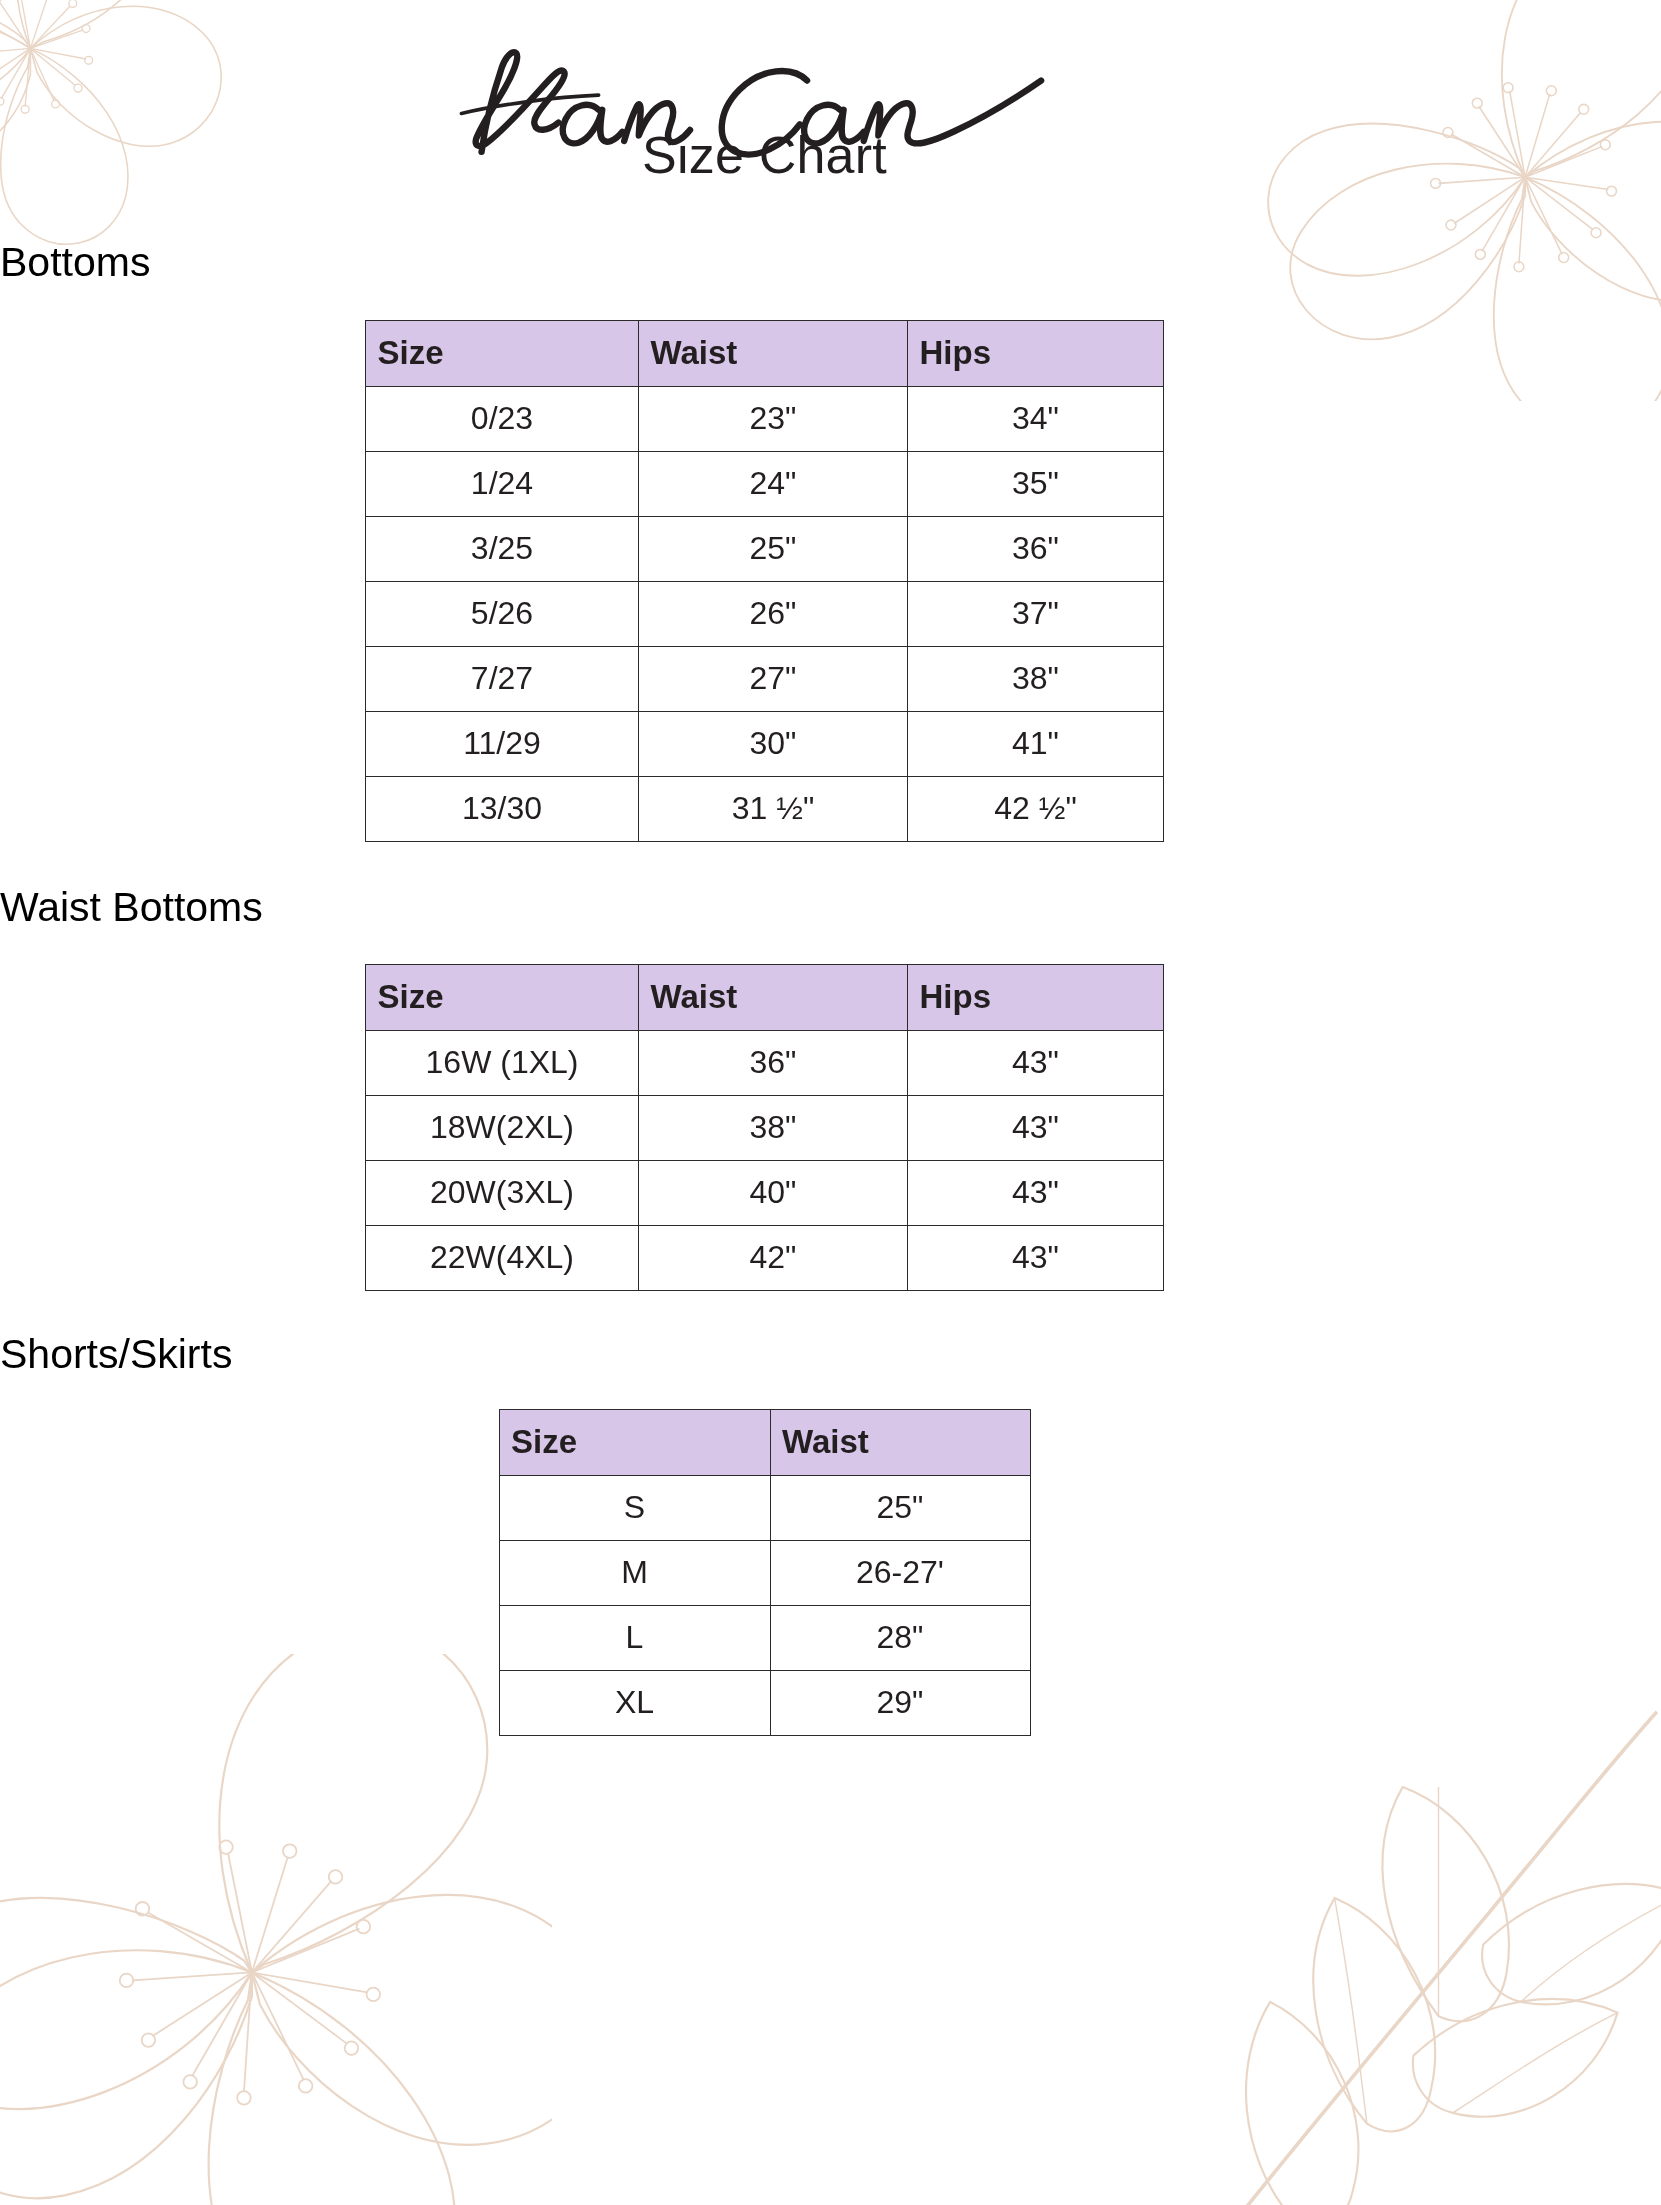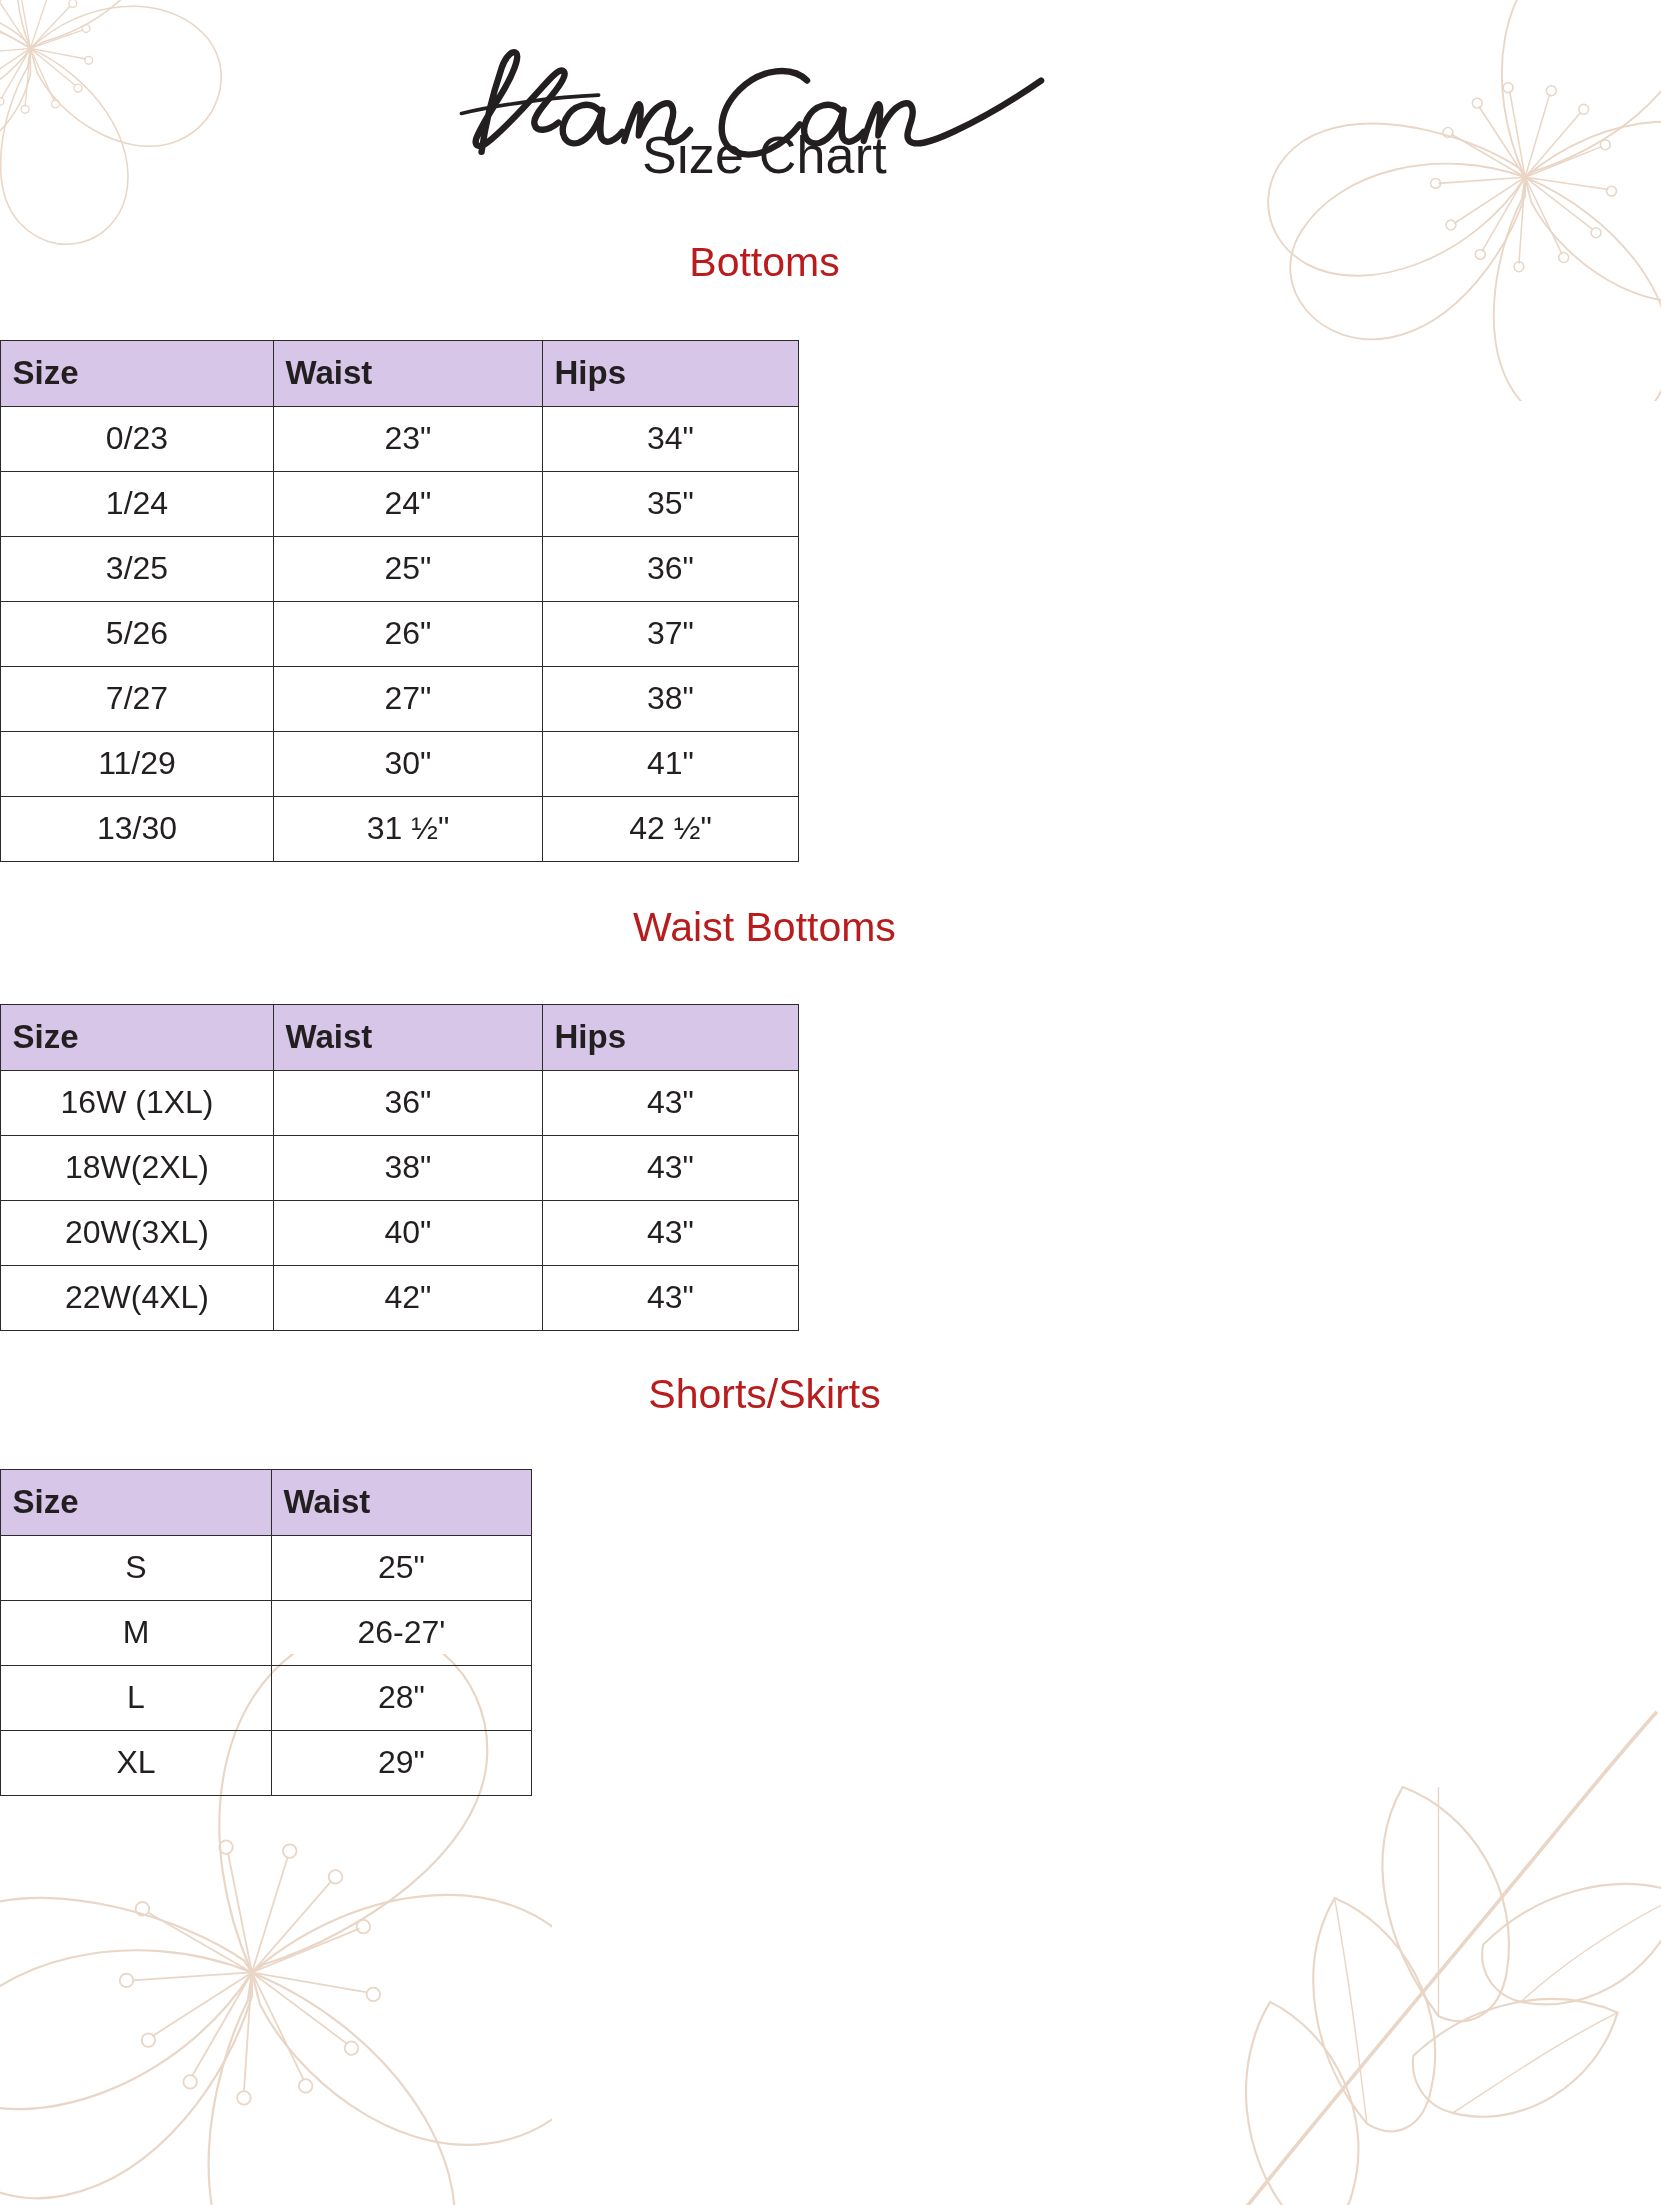--- a/index.html
+++ b/index.html
@@ -44,27 +44,26 @@
   .doc-title {
     text-align: center;
     font-size: 52px;
     font-weight: 400;
     letter-spacing: 0.2px;
     color: #231f20;
     margin-top: 9.7px;
   }
 
   .section-title {
-    text-align: center;
     font-size: 41px;
     font-weight: 400;
-    color: #b91c1c;
-  }
-
-  .table-wrap { display: flex; justify-content: flex-start; margin-top: 20px; }
+    color: #000000;
+  }
+
+  .table-wrap { display: flex; justify-content: center; }
 
   table {
     border-collapse: collapse;
     table-layout: fixed;
     font-size: 32px;
     font-weight: 400;
   }
   table td, table th {
     border: 1.3px solid #2b2b2b;
     height: 65px;

